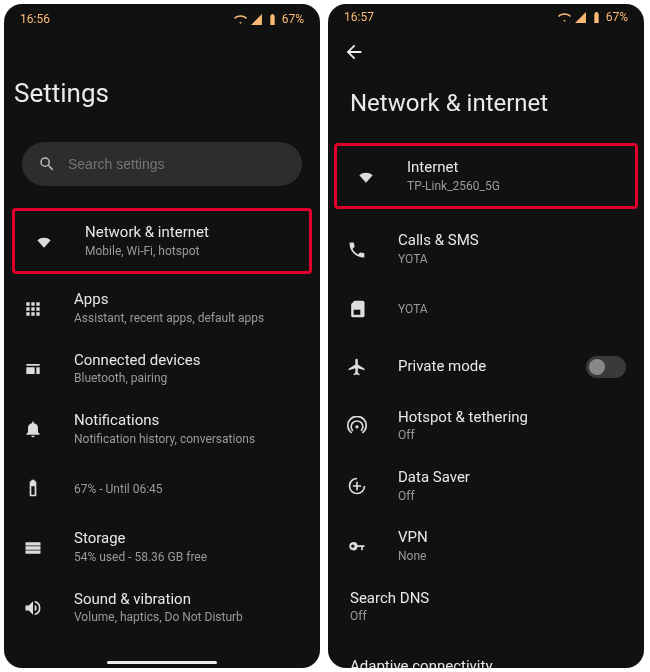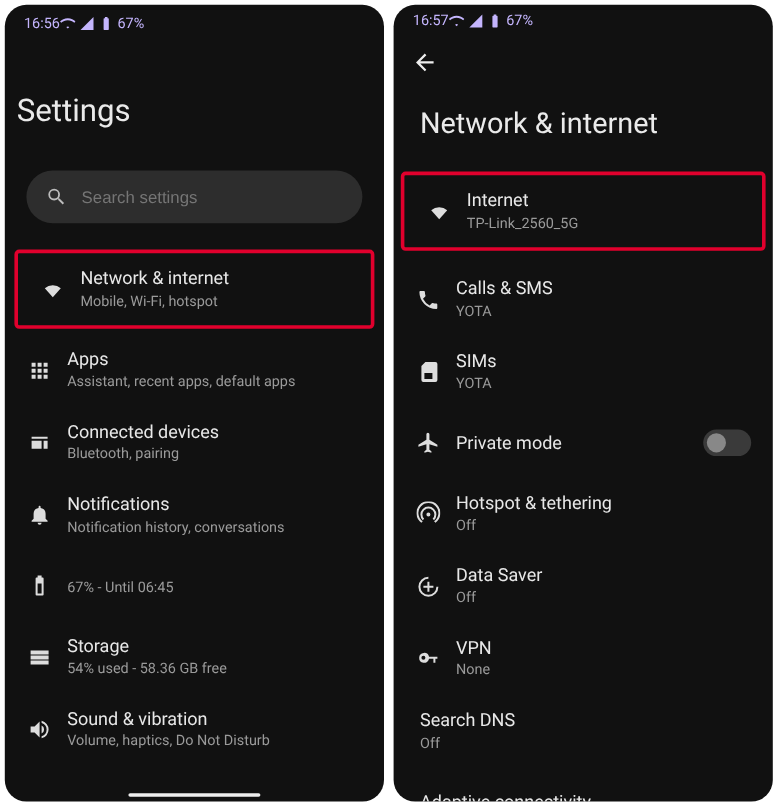--- a/index.html
+++ b/index.html
@@ -19,24 +19,25 @@
     background: #111;
     border-radius: 18px;
     color: #e6e6e6;
     overflow: hidden;
     display: flex;
     flex-direction: column;
     position: relative;
   }
   .statusbar {
     display: flex;
+    justify-content: space-between;
     align-items: center;
     padding: 6px 16px 2px 16px;
     font-size: 12px;
-    color: #c4b5fd;
+    color: #fdba74;
     height: 26px;
   }
   .statusbar .right { display: flex; align-items: center; gap: 3px; }
   .statusbar svg { width: 13px; height: 13px; }
   .content { flex: 1; overflow: hidden; padding: 0 0 0 0; }
   .page-title {
     font-size: 26px;
     font-weight: 400;
     color: #eaeaea;
     padding: 48px 22px 22px 10px;
@@ -60,21 +61,21 @@
     outline: none;
     color: #ccc;
     font-size: 14px;
     flex: 1;
   }
   .list { display: flex; flex-direction: column; }
   .item {
     display: flex;
     align-items: center;
     padding: 12px 18px;
-    gap: 12px;
+    gap: 30px;
     min-height: 58px;
   }
   .item.noicon { padding-left: 22px; gap: 0; }
   .item .icon {
     width: 22px;
     height: 22px;
     display: flex;
     align-items: center;
     justify-content: center;
     color: #ddd;
@@ -298,21 +299,20 @@
       </div>
     </div>
 
     <div class="item">
       <span class="icon">
         <svg viewBox="0 0 24 24" width="20" height="20">
             <path fill="currentColor" d="M19 2H9L5 6v14a2 2 0 0 0 2 2h12a2 2 0 0 0 2-2V4a2 2 0 0 0-2-2zM8 19v-6h8v6z"></path>
           </svg>
       </span>
       <div class="texts">
-        <div class="title">SIMs</div>
         <div class="sub">YOTA</div>
       </div>
     </div>
 
     <div class="item">
       <span class="icon">
         <svg viewBox="0 0 24 24" width="20" height="20">
             <path fill="currentColor" d="M21 16v-2l-8-5V3.5a1.5 1.5 0 0 0-3 0V9l-8 5v2l8-2.5V19l-2 1.5V22l3.5-1L15 22v-1.5L13 19v-5.5z"></path>
           </svg>
       </span>

